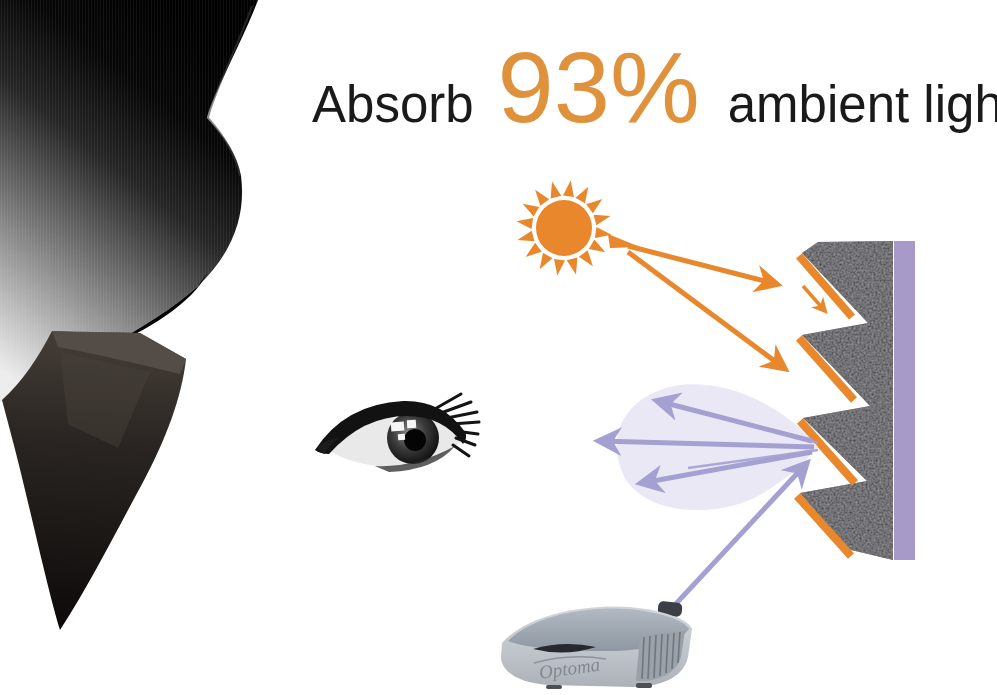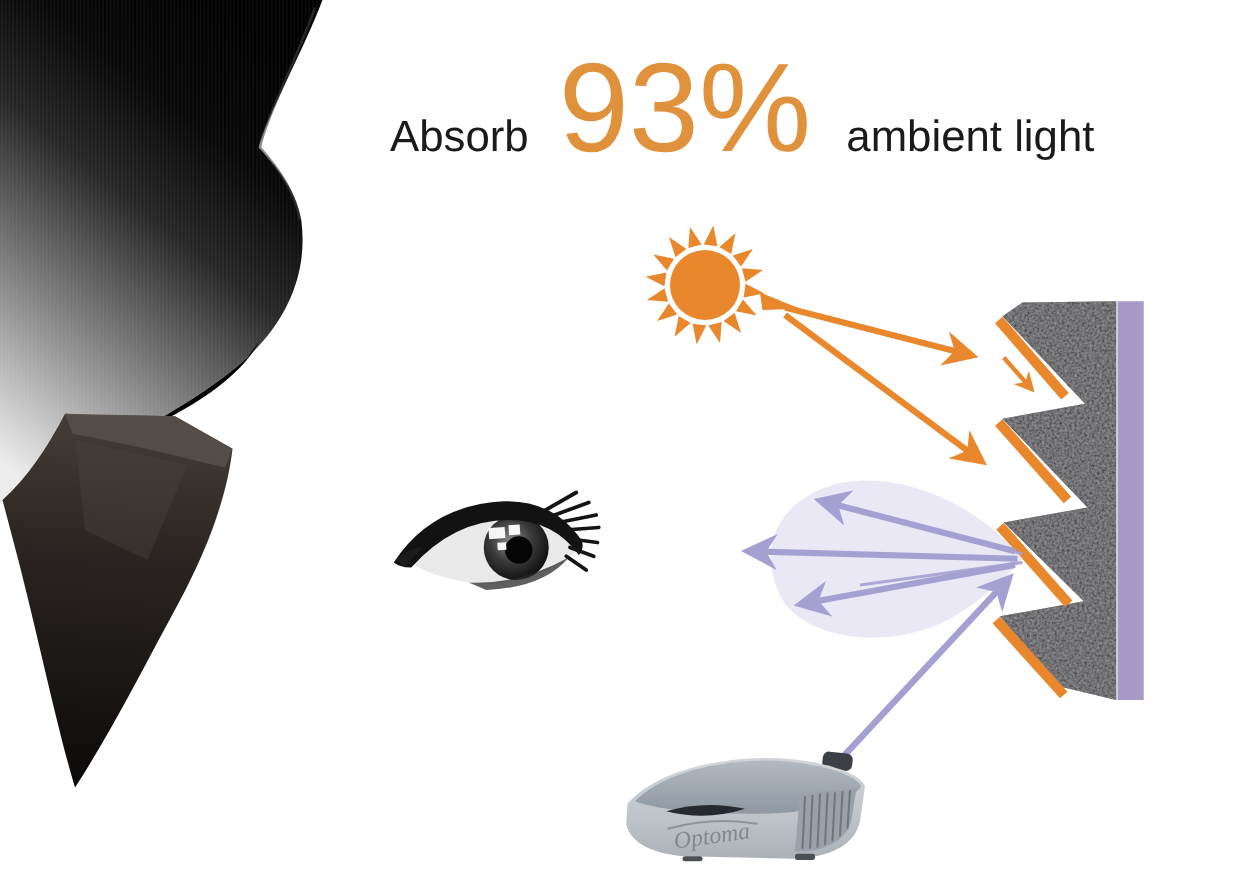--- a/index.html
+++ b/index.html
@@ -6,21 +6,21 @@
   body{
     width:997px;height:695px;position:relative;background:#ffffff;
     font-family:"Liberation Sans",sans-serif;overflow:hidden;
   }
   .stage{position:absolute;left:0;top:0;width:997px;height:695px;}
   .title{
     position:absolute;left:312px;top:30px;white-space:nowrap;font-size:0;
     z-index:5;
   }
   .t-normal{
-    font-size:35px;color:var(--text-black,#1a1a1a);
+    font-size:51px;color:var(--text-black,#1a1a1a);
     font-family:"Liberation Sans",sans-serif;
   }
   .t-percent{
     font-size:101px;color:var(--percent-orange,#e0913c);
     margin:0 28px 0 24px;font-family:"Liberation Sans",sans-serif;
   }
 </style>
 </head>
 <body>
 

